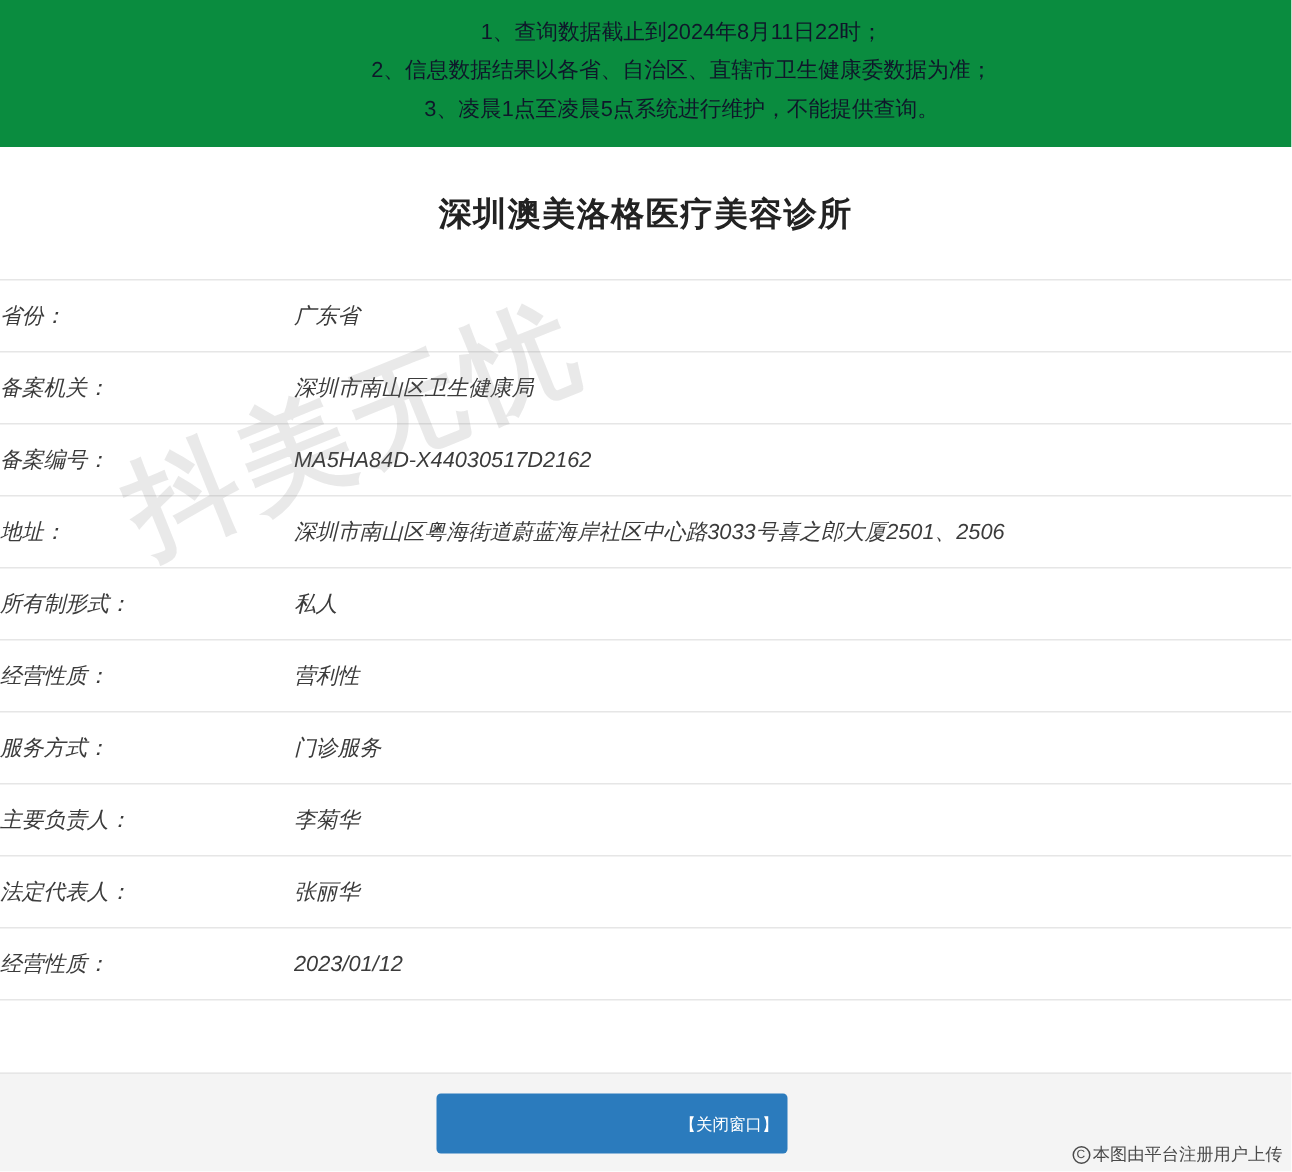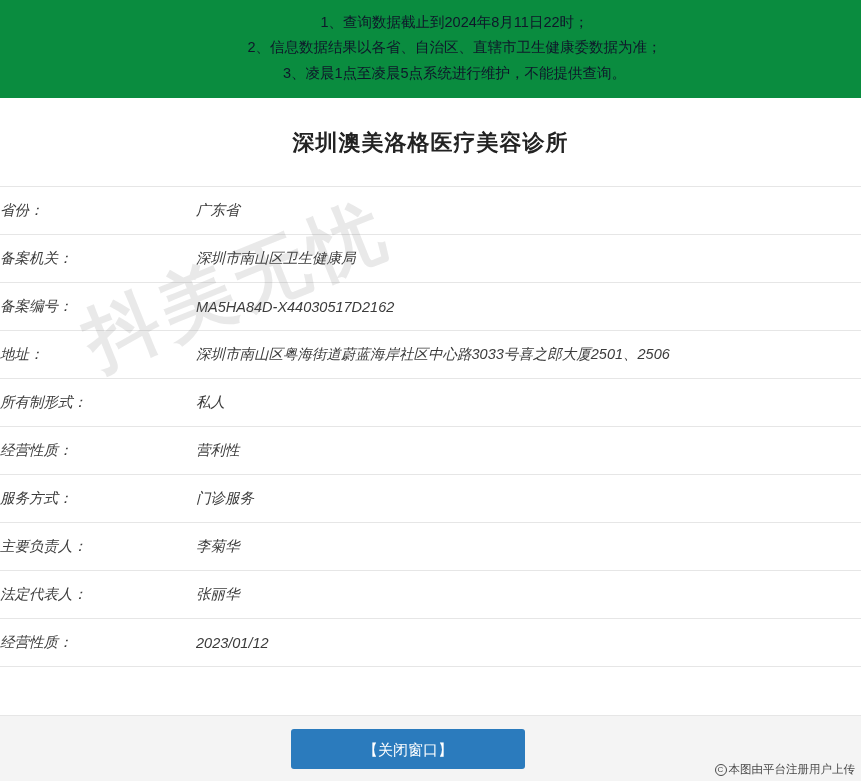--- a/index.html
+++ b/index.html
@@ -98,24 +98,24 @@
     border-top: 1px solid #e6e6e6;
   }
   .close-btn {
     position: absolute;
     left: 408px;
     top: 13px;
     transform: translateX(-50%);
     width: 234px;
     height: 40px;
     line-height: 40px;
-    text-align: center;
+    text-align: right;
     background: #2b7bbd;
     color: #ffffff;
-    font-size: 15px;
+    font-size: 11px;
     border: none;
     border-radius: 3px;
     cursor: pointer;
     font-family: "Liberation Sans", sans-serif;
   }
   .footer-note {
     position: absolute;
     right: 6px;
     bottom: 4px;
     font-size: 11.5px;

